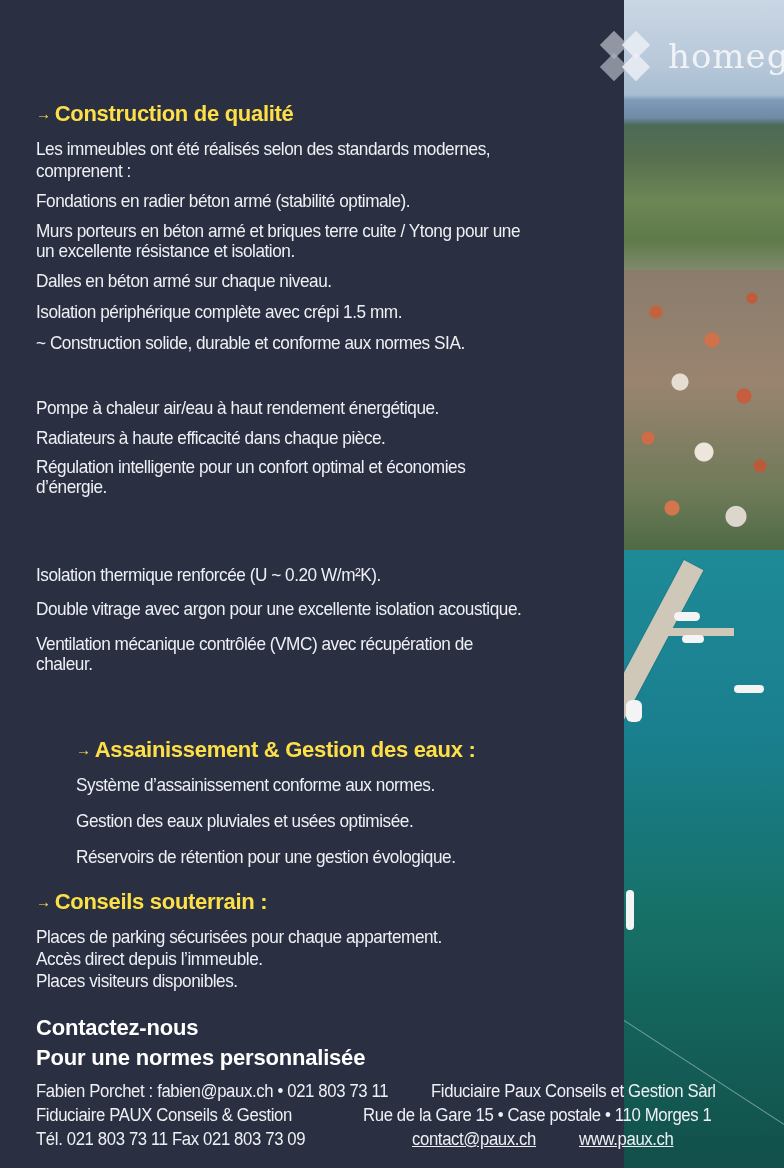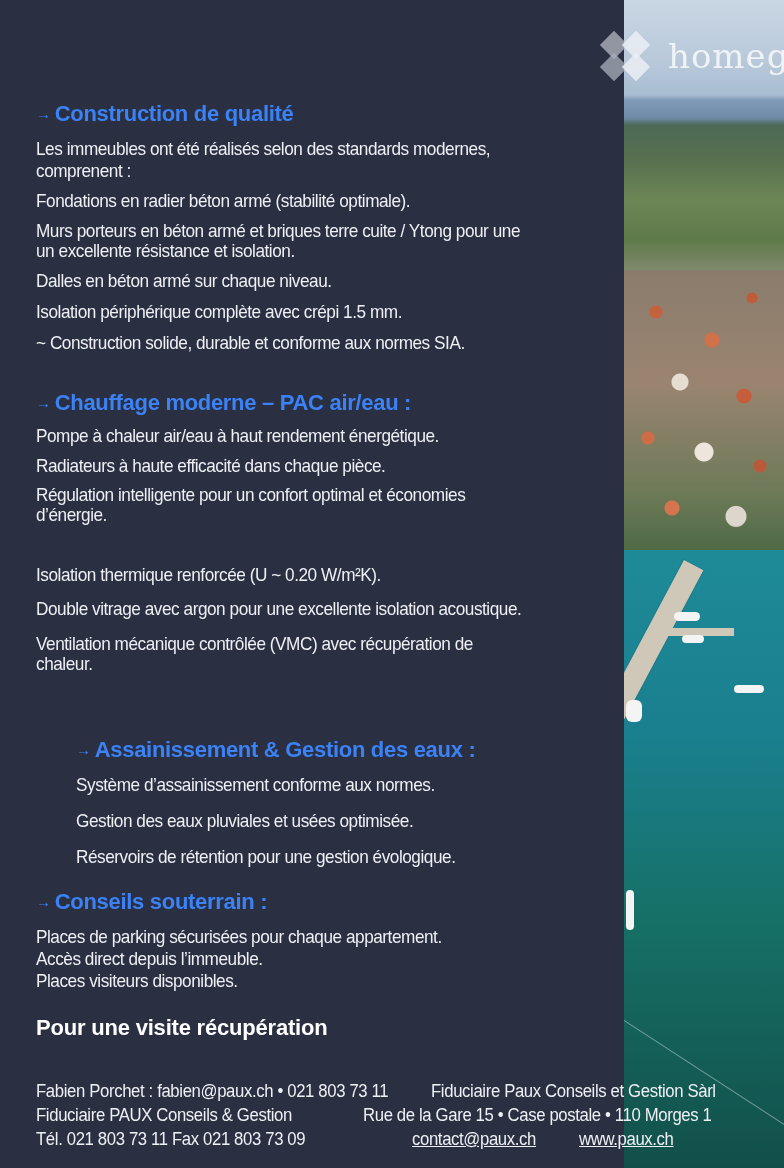--- a/index.html
+++ b/index.html
@@ -65,21 +65,21 @@
   .logo-cross .d { left: 26px; top: 26px; background: rgba(235,238,244,.85); }
   .logo-text {
     margin-left: 18px; font-family: "DejaVu Serif", "Liberation Serif", serif;
     font-size: 34px; color: rgba(245,247,250,.9); letter-spacing: 1px; white-space: nowrap;
   }
   
   .content { position: absolute; left: 36px; top: 0; width: 560px; }
   .section { position: absolute; left: 0; width: 560px; }
   .heading {
     font-weight: bold; font-size: 22px; line-height: 28px; letter-spacing: -0.3px;
-    white-space: nowrap; color: #3b82f6;
+    white-space: nowrap; color: #fde047;
   }
   .heading .arrow { font-size: 15px; font-weight: bold; margin-right: 4px; vertical-align: 2px; }
   .line-text {
     font-size: 18.5px; line-height: 22px; letter-spacing: -0.5px; color: #eef0f4;
     transform: scaleX(0.93); transform-origin: left; white-space: nowrap;
   }
   .contact-title { font-weight: bold; font-size: 22px; line-height: 30px; color: #fff; letter-spacing: -0.2px; }
   .footer-line {
     position: absolute; font-size: 18px; line-height: 22px; color: #eef0f4;
     letter-spacing: -0.4px; white-space: nowrap; transform: scaleX(0.93); transform-origin: left;
@@ -121,21 +121,20 @@
     <div class="line-text" style="margin-bottom:8px">comprenent :</div>
     <div class="line-text" style="margin-bottom:9px">Fondations en radier béton armé (stabilité optimale).</div>
     <div class="line-text" style="line-height:20px">Murs porteurs en béton armé et briques terre cuite / Ytong pour une</div>
     <div class="line-text" style="line-height:20px;margin-bottom:9px">un excellente résistance et isolation.</div>
     <div class="line-text" style="margin-bottom:9px">Dalles en béton armé sur chaque niveau.</div>
     <div class="line-text" style="margin-bottom:9px">Isolation périphérique complète avec crépi 1.5 mm.</div>
     <div class="line-text">~ Construction solide, durable et conforme aux normes SIA.</div>
   </div>
 
   <div class="section" style="top:389px;">
-    <div class="heading"><span class="arrow">→</span><span>Chauffage moderne – PAC air/eau :</span></div>
     <div style="height:8px"></div>
     <div class="line-text" style="margin-bottom:8px">Pompe à chaleur air/eau à haut rendement énergétique.</div>
     <div class="line-text" style="margin-bottom:8px">Radiateurs à haute efficacité dans chaque pièce.</div>
     <div class="line-text" style="line-height:20px">Régulation intelligente pour un confort optimal et économies</div>
     <div class="line-text" style="line-height:20px">d’énergie.</div>
   </div>
 
   <div class="section" style="top:554px;">
     <div style="height:10px"></div>
     <div class="line-text" style="margin-bottom:12px">Isolation thermique renforcée (U ~ 0.20 W/m²K).</div>
@@ -154,21 +153,22 @@
 
   <div class="section" style="top:888px;">
     <div class="heading"><span class="arrow">→</span><span>Conseils souterrain :</span></div>
     <div style="height:10px"></div>
     <div class="line-text" style="line-height:22px">Places de parking sécurisées pour chaque appartement.</div>
     <div class="line-text" style="line-height:22px">Accès direct depuis l’immeuble.</div>
     <div class="line-text" style="line-height:22px">Places visiteurs disponibles.</div>
   </div>
 
   <div class="section" style="top:1013px;">
-    <div class="contact-title">Pour une visite récupération</div>
+    <div class="contact-title">Contactez-nous</div>
+    <div class="contact-title">Pour une normes personnalisée</div>
   </div>
 </div>
 
 <div class="footer-line" style="left:36px;top:1080px;">Fabien Porchet : fabien@paux.ch • 021 803 73 11</div>
 <div class="footer-line" style="left:431px;top:1080px;">Fiduciaire Paux Conseils et Gestion Sàrl</div>
 
 <div class="footer-line" style="left:36px;top:1104px;">Fiduciaire PAUX Conseils &amp; Gestion</div>
 <div class="footer-line" style="left:363px;top:1104px;">Rue de la Gare 15 • Case postale • 110 Morges 1</div>
 
 <div class="footer-line" style="left:36px;top:1128px;">Tél. 021 803 73 11  Fax 021 803 73 09</div>

